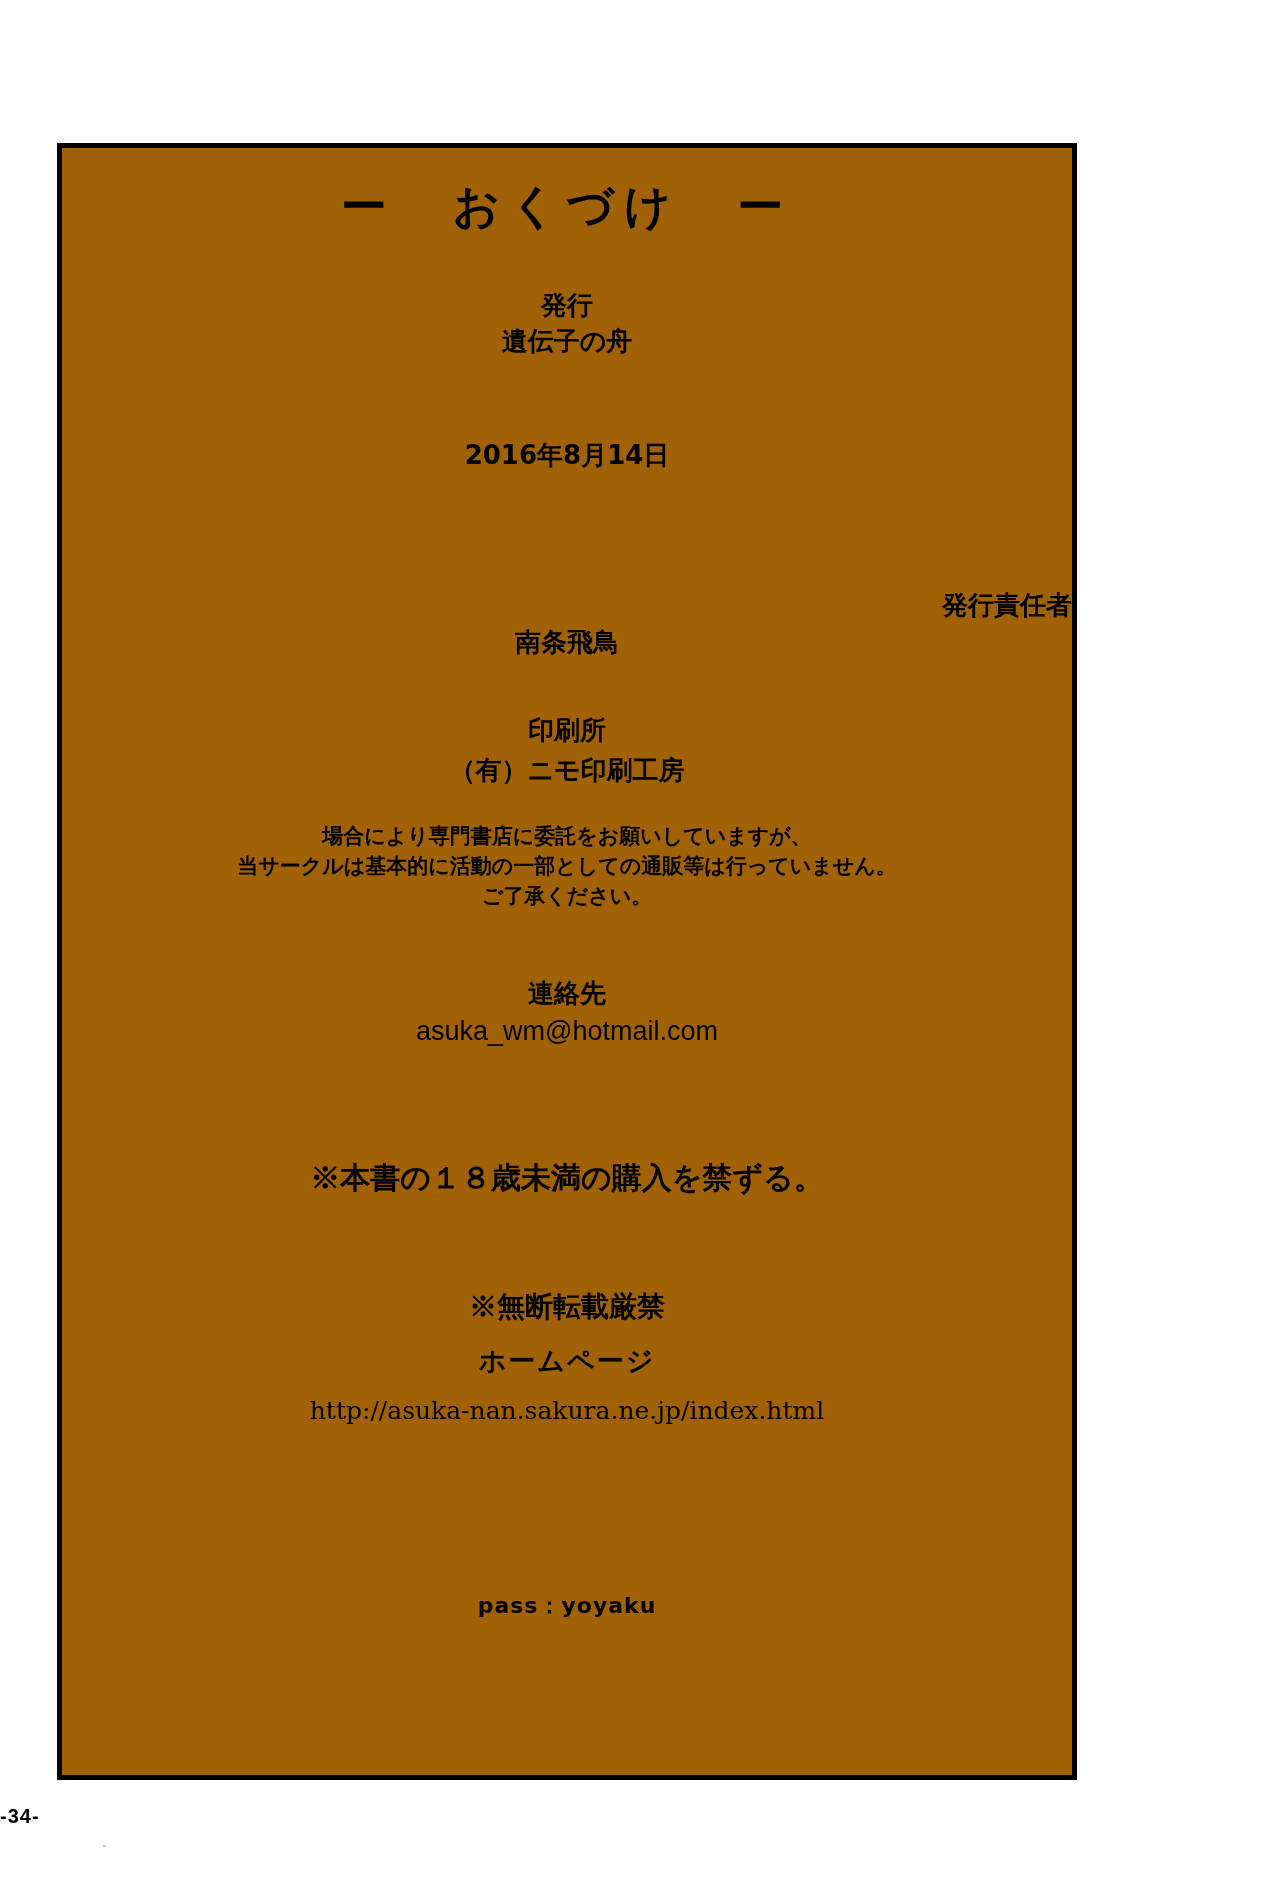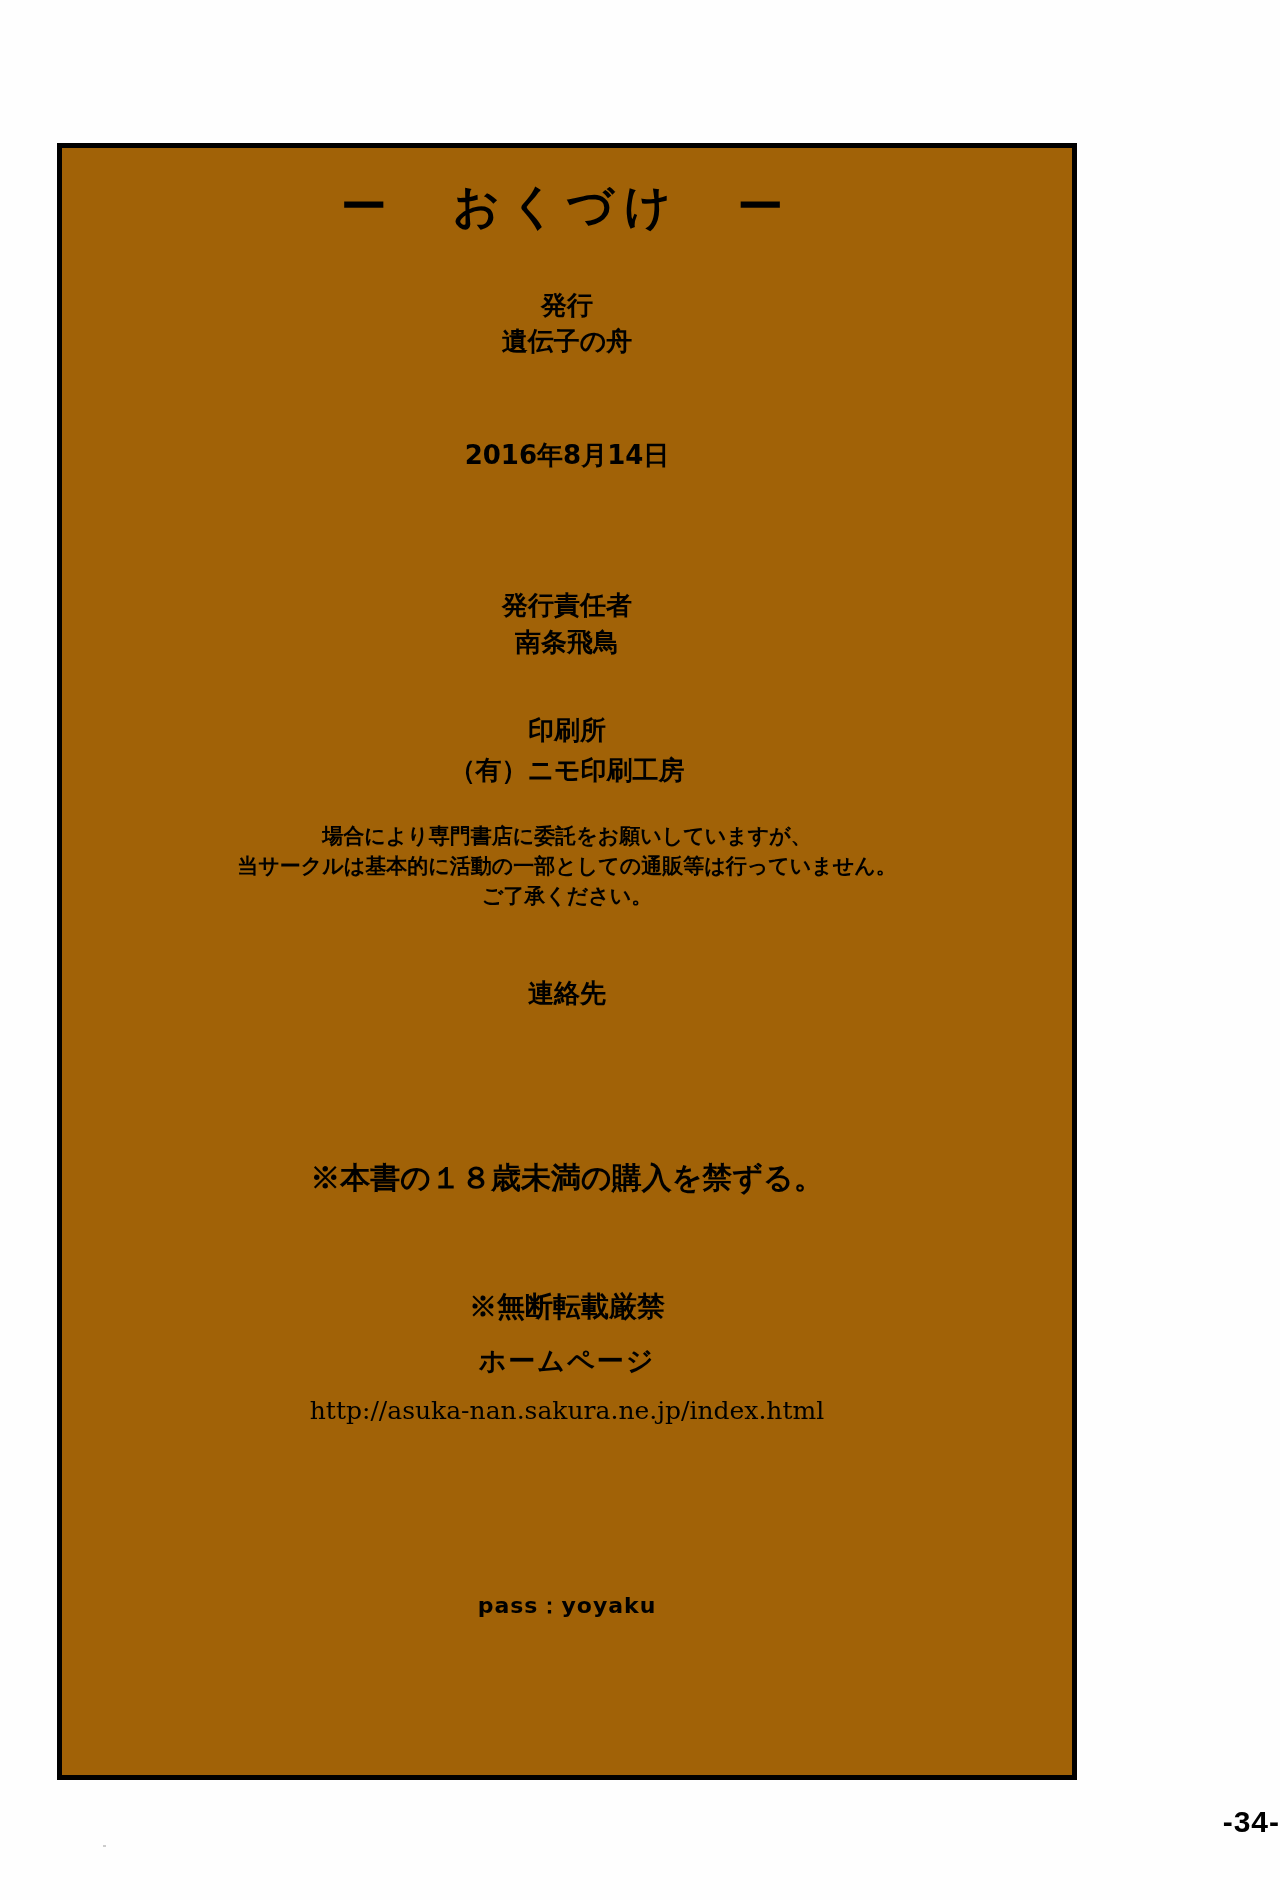--- a/index.html
+++ b/index.html
@@ -53,21 +53,21 @@
   }
   .blk {
     position: absolute;
     left: 0;
     width: 100%;
     font-family: "DejaVu Sans", "Liberation Sans", sans-serif;
   }
   .b-pub-label   { top: 140px;  font-size: 26px; font-weight: bold; }
   .b-pub-name    { top: 176px;  font-size: 26px; font-weight: bold; }
   .b-date        { top: 290px;  font-size: 26px; font-weight: bold; }
-  .b-resp-label  { top: 440px;  font-size: 26px; font-weight: bold; }
+  .b-resp-label  { top: 440px;  font-size: 26px; font-weight: bold; text-align: right; }
   .b-resp-name   { top: 477px;  font-size: 26px; font-weight: bold; }
   .b-print-label { top: 565px;  font-size: 26px; font-weight: bold; }
   .b-print-name  { top: 605px;  font-size: 26px; font-weight: bold; }
 
   .notice {
     position: absolute;
     left: 0;
     top: 673px;
     width: 100%;
     font-size: 21px;
@@ -85,22 +85,22 @@
   .b-hp-label { top: 1195px; font-size: 27px; font-weight: bold; font-family: "DejaVu Serif","Liberation Serif",serif; letter-spacing: 2px; }
   .b-hp-url   { top: 1248px; font-size: 25px; font-family: "DejaVu Serif","Liberation Serif",serif; }
 
   .b-pass { top: 1443px; font-size: 22px; font-weight: bold; letter-spacing: 1px; }
 
   .pagenum {
     position: absolute;
     left: 0;
     top: 1805px;
     width: 1280px;
-    text-align: right;
-    font-size: 30px;
+    text-align: left;
+    font-size: 20px;
     font-weight: bold;
     font-family: "Liberation Sans", sans-serif;
     letter-spacing: 1px;
   }
   .speck {
     position: absolute;
     width: 3px;
     height: 2px;
     background: #cccccc;
   }
@@ -129,20 +129,21 @@
       <div class="blk b-print-label">印刷所</div>
       <div class="blk b-print-name">（有）ニモ印刷工房</div>
 
       <div class="notice">
         <div>場合により専門書店に委託をお願いしていますが、</div>
         <div>当サークルは基本的に活動の一部としての通販等は行っていません。</div>
         <div>ご了承ください。</div>
       </div>
 
       <div class="blk b-contact-label">連絡先</div>
+      <div class="blk b-contact-mail">asuka_wm@hotmail.com</div>
 
       <div class="blk b-age">※本書の１８歳未満の購入を禁ずる。</div>
       <div class="blk b-repro">※無断転載厳禁</div>
 
       <div class="blk b-hp-label">ホームページ</div>
       <div class="blk b-hp-url">http://asuka-nan.sakura.ne.jp/index.html</div>
 
       <div class="blk b-pass">pass：yoyaku</div>
 
     </div>

